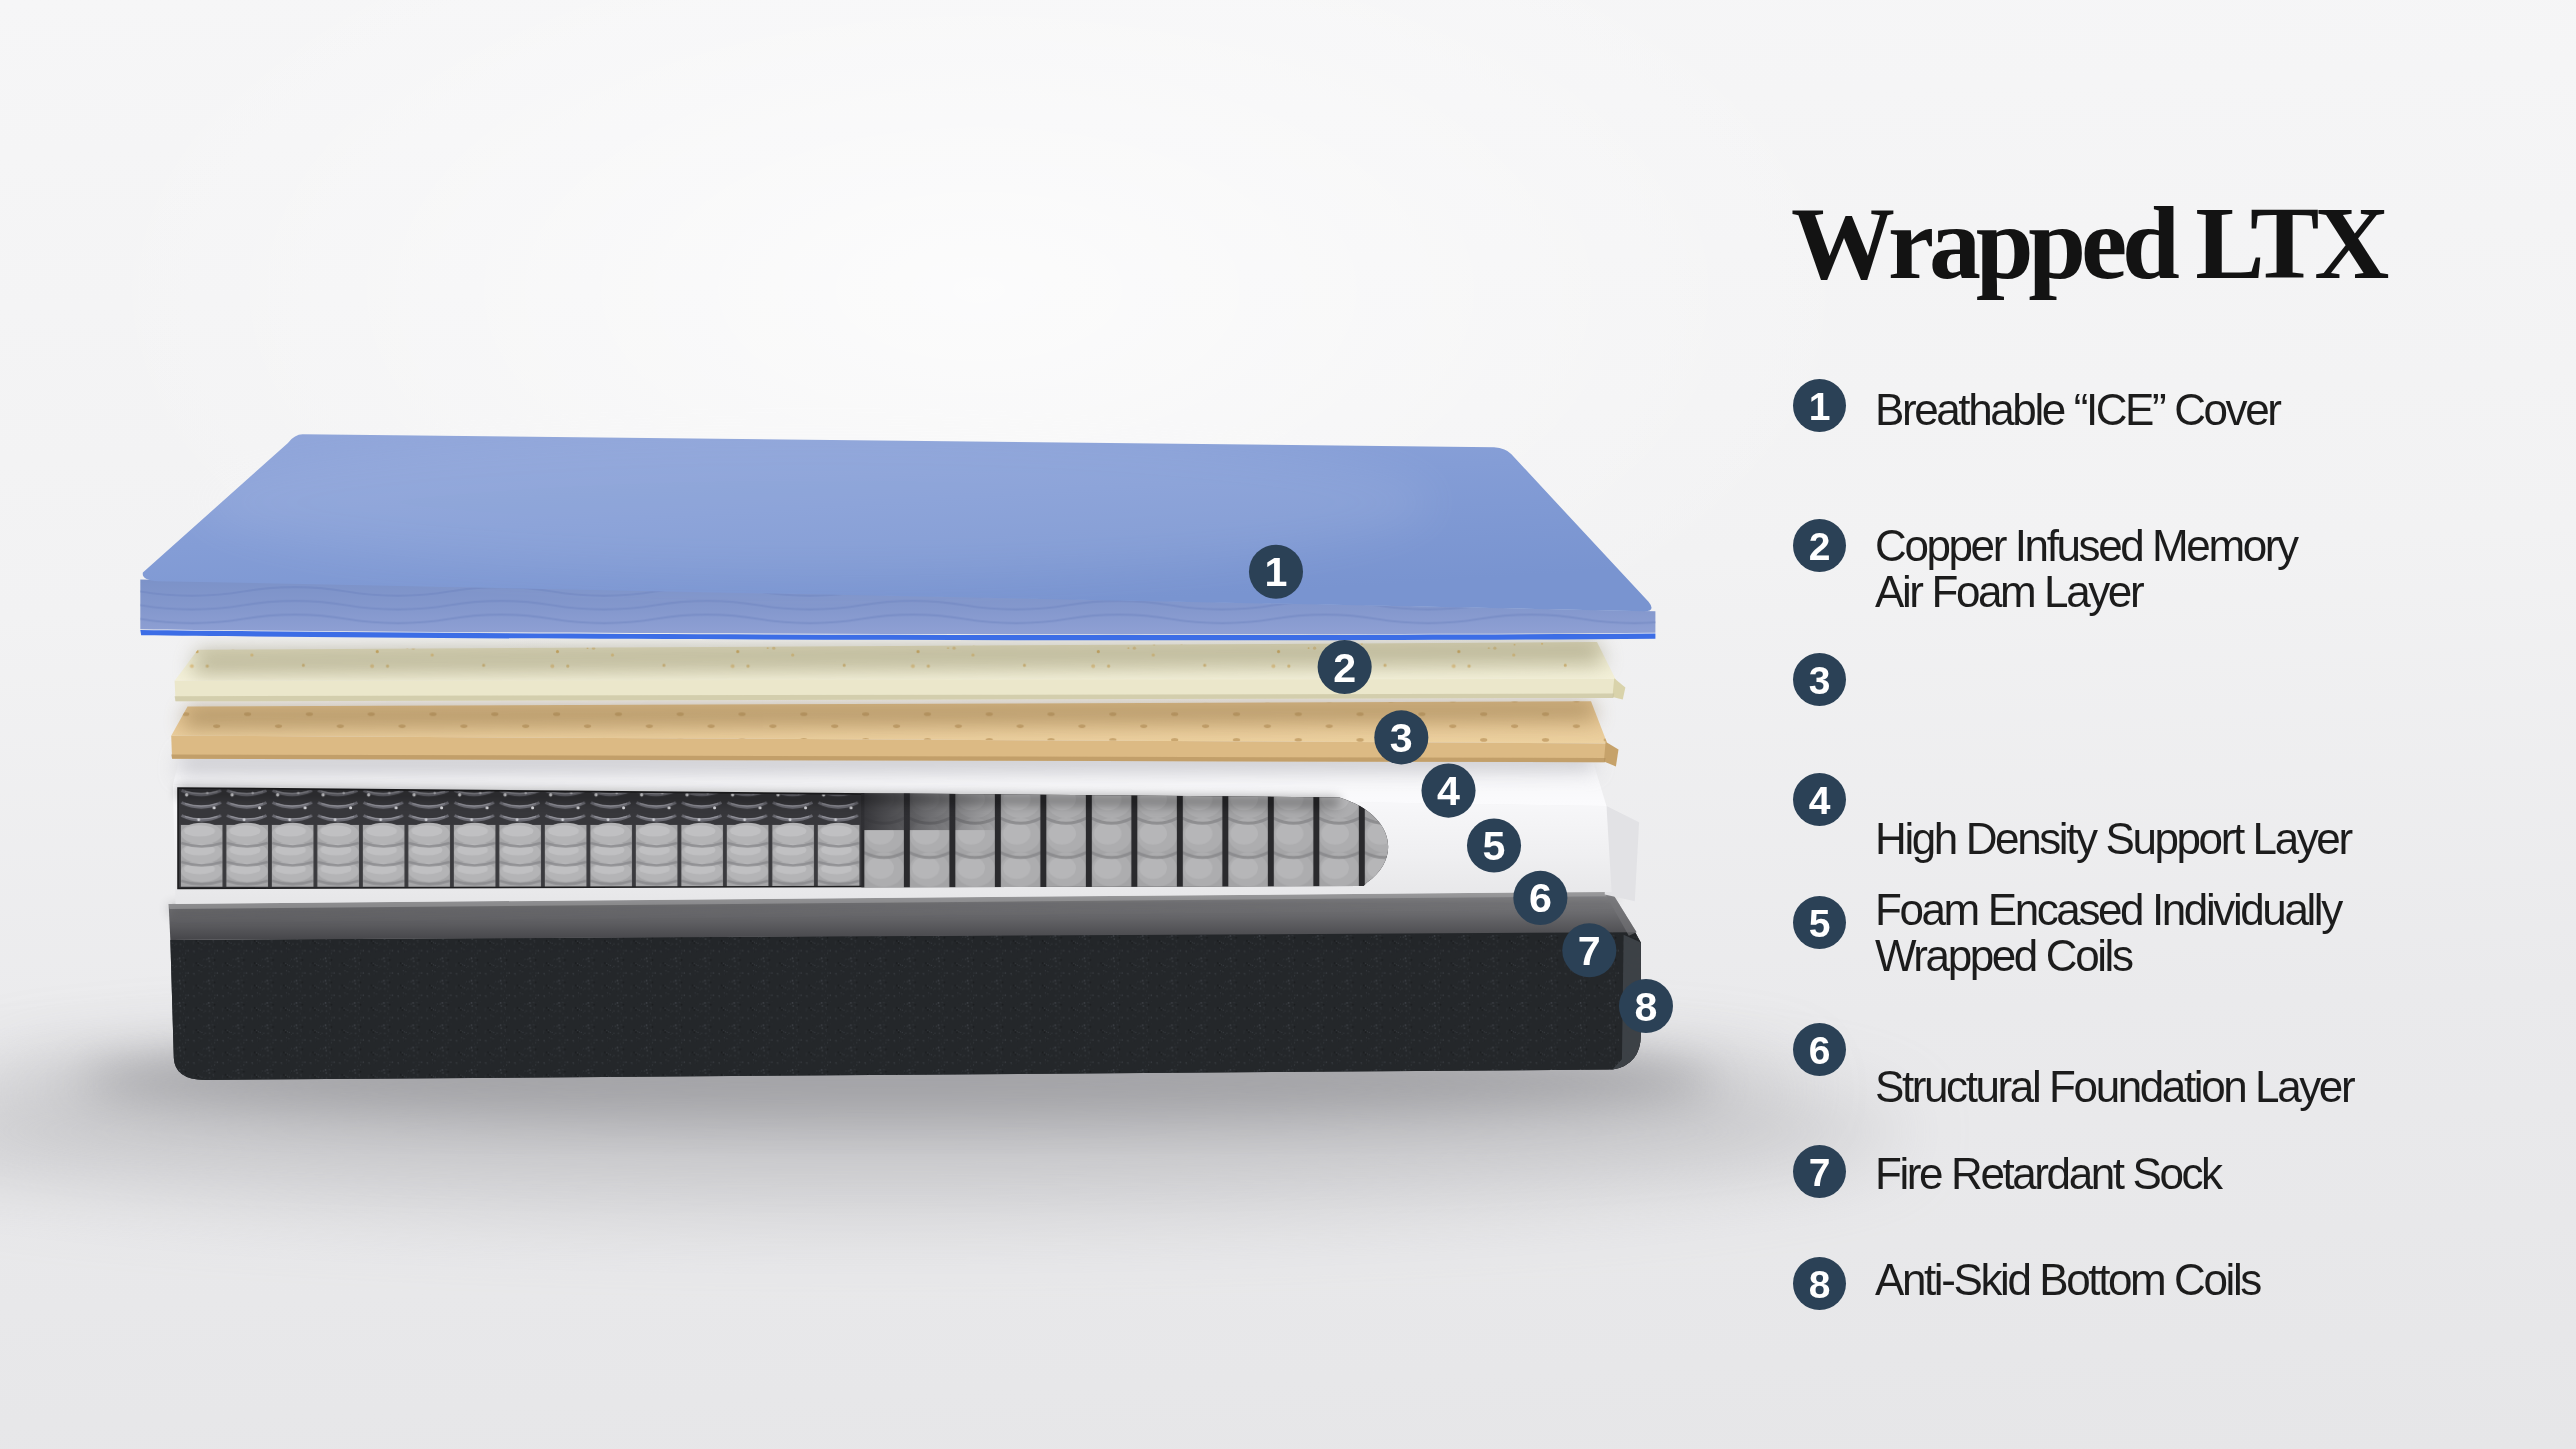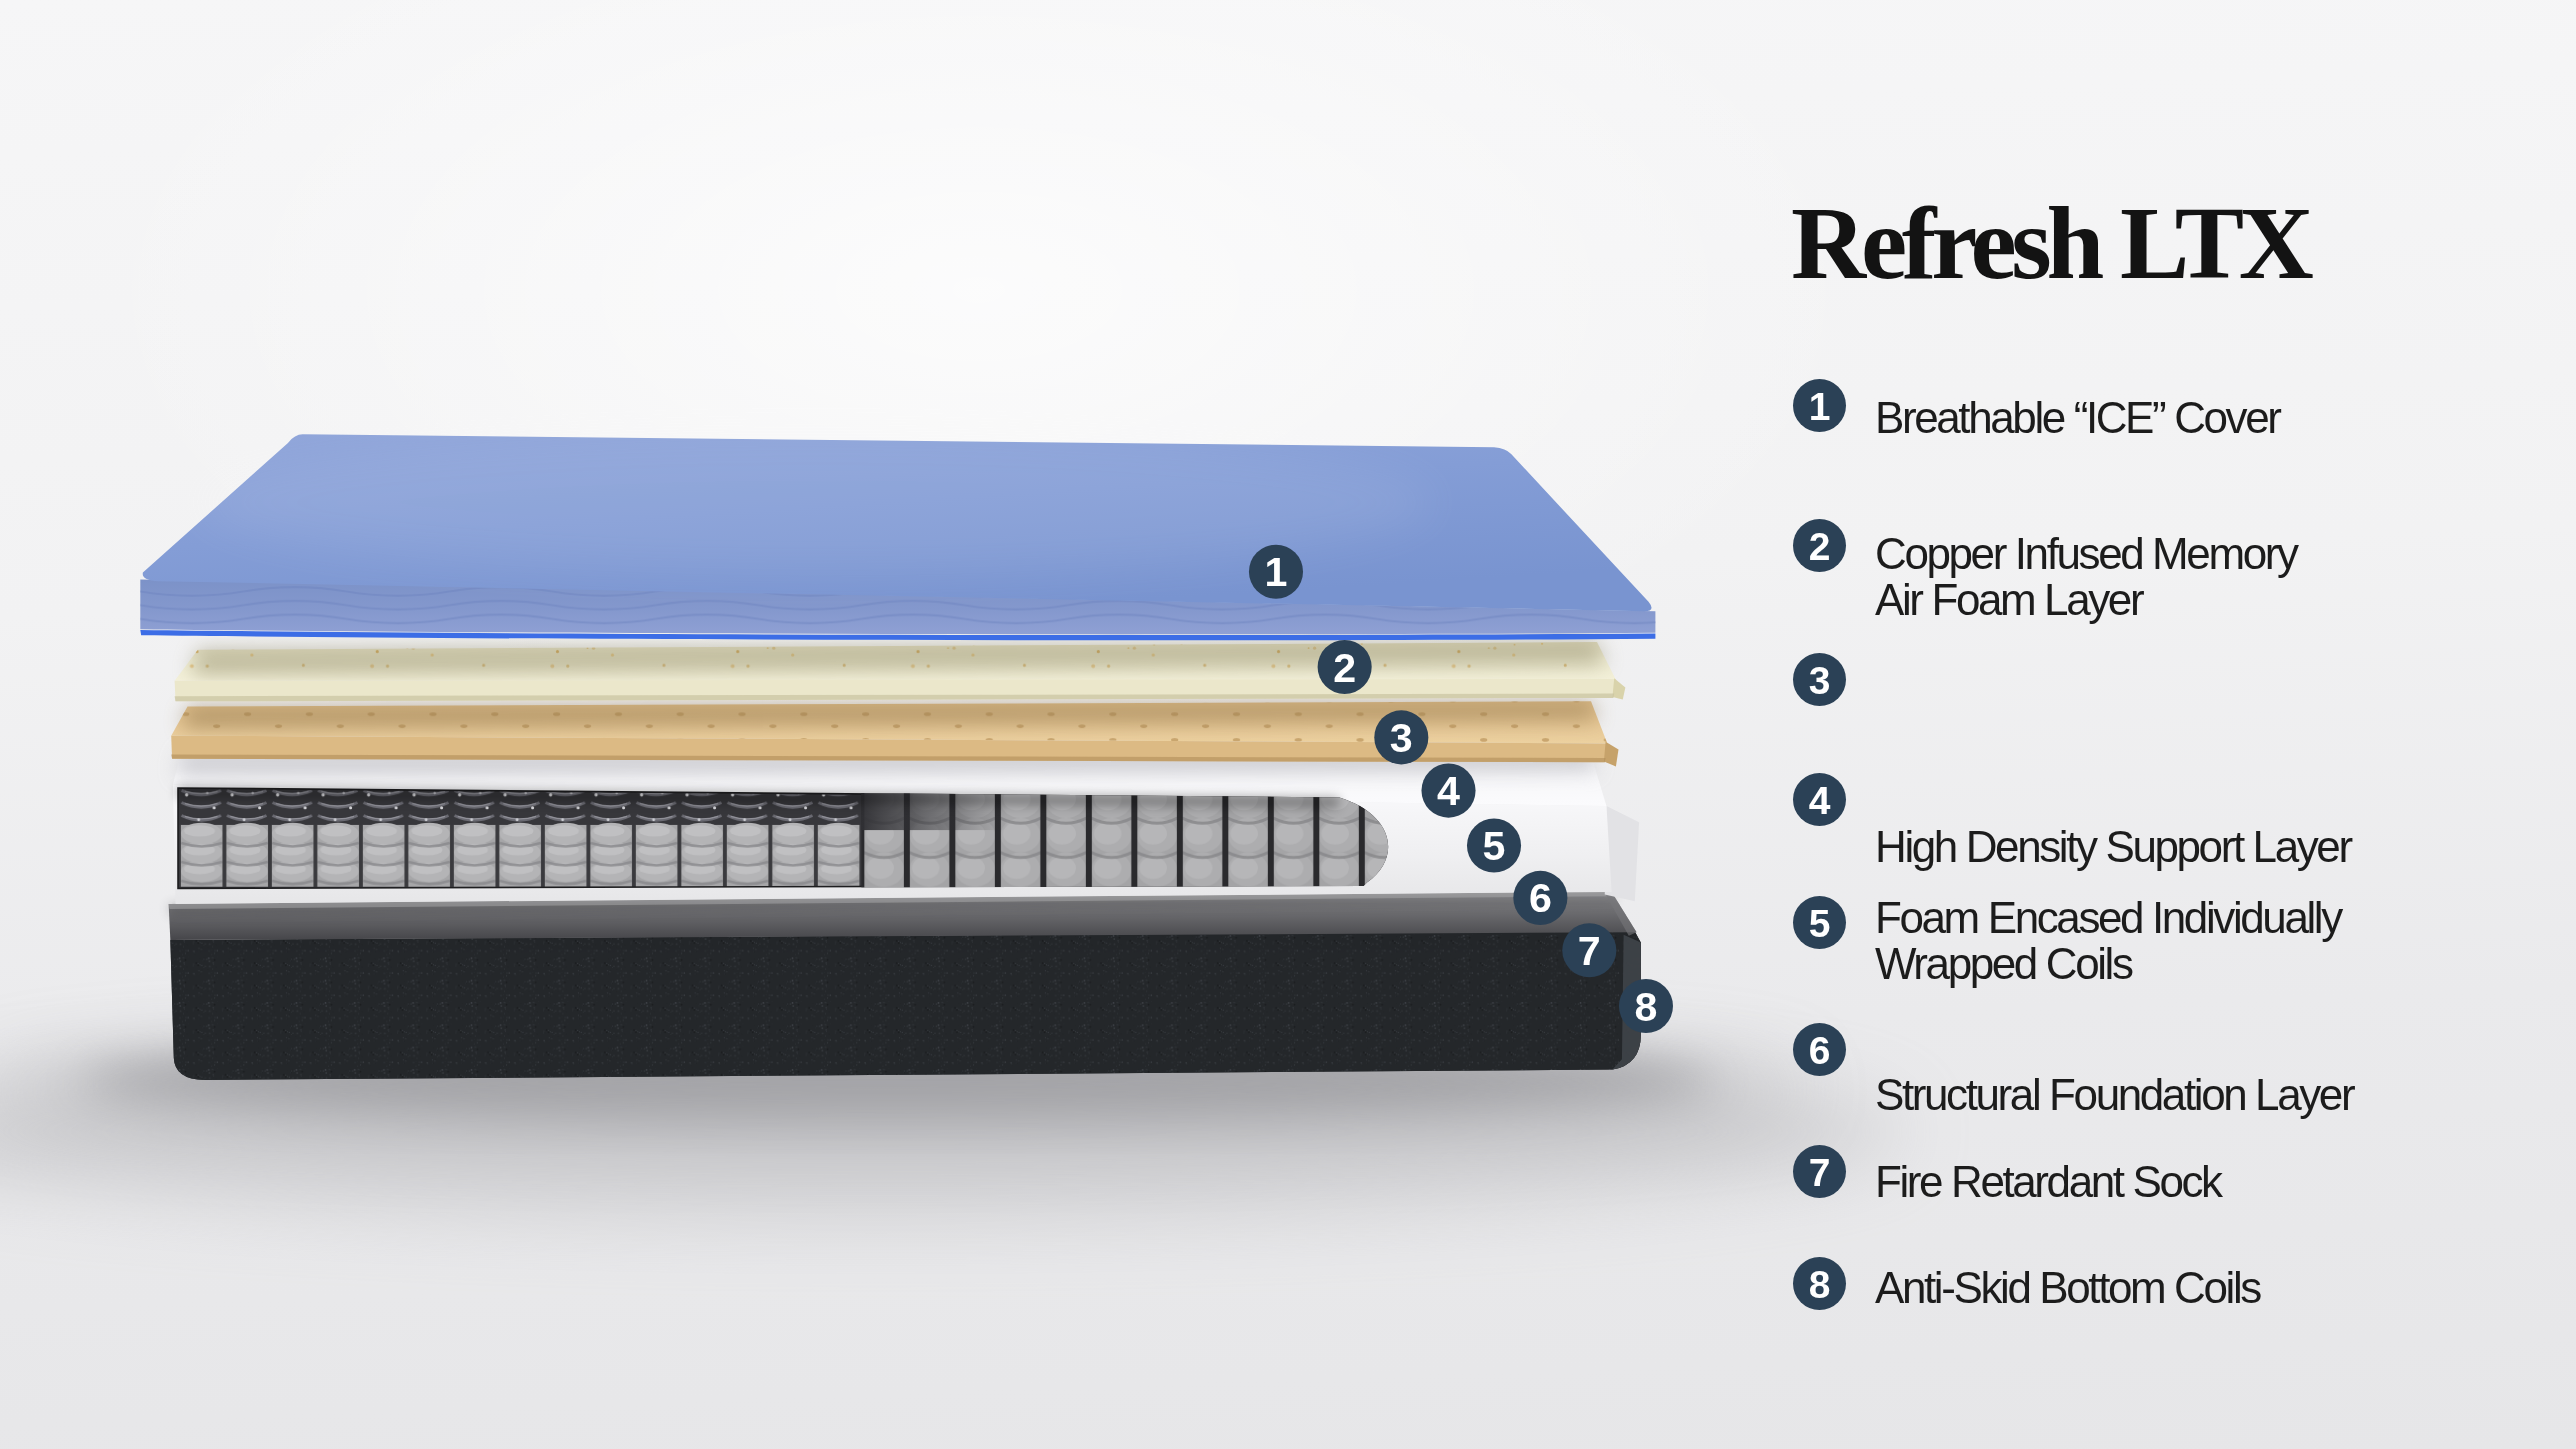--- a/index.html
+++ b/index.html
@@ -6,21 +6,21 @@
 #page{position:relative;width:2576px;height:1449px;overflow:hidden;
  background:linear-gradient(178deg,#f6f6f7 0%,#f2f2f3 40%,#eaeaec 70%,#e6e6e8 100%);
  font-family:"Liberation Sans",sans-serif;}
 #bgglow{position:absolute;left:0;top:0;width:2576px;height:1449px;
  background:radial-gradient(ellipse 1460px 730px at 38% 20%,rgba(255,255,255,.7) 0%,rgba(255,255,255,0) 62%);}
 #mat{position:absolute;left:0;top:0;}
 #title{position:absolute;left:1791px;top:188px;font-family:"Liberation Serif",serif;
  font-weight:bold;font-size:104px;line-height:110px;letter-spacing:-5.2px;color:#131313;}
 .b{position:absolute;width:53px;height:53px;border-radius:50%;background:#2b4156;
  color:#fff;font-weight:bold;font-size:39px;text-align:center;line-height:55px;left:1793px;}
-.t{position:absolute;left:1875px;font-size:44px;line-height:46px;letter-spacing:-2.4px;color:#1c1c1c;margin-top:8px;}
+.t{position:absolute;left:1875px;font-size:44px;line-height:46px;letter-spacing:-2.4px;color:#1c1c1c;}
 </style>
 </head>
 <body>
 <div id="page">
 <div id="bgglow"></div>
 <svg id="mat" width="2576" height="1449" viewBox="0 0 3000 1688">
 <defs>
 
 <linearGradient id="blueTop" x1="0" y1="0" x2="0.55" y2="1">
  <stop offset="0" stop-color="#91a6da"></stop>
@@ -242,21 +242,21 @@
 <text x="1687" y="938" font-family="Liberation Sans" font-size="48" font-weight="bold" fill="#fff" text-anchor="middle">4</text>
 <circle cx="1740" cy="985" r="31.5" fill="#2b4156"></circle>
 <text x="1740" y="1002" font-family="Liberation Sans" font-size="48" font-weight="bold" fill="#fff" text-anchor="middle">5</text>
 <circle cx="1794" cy="1046" r="31.5" fill="#2b4156"></circle>
 <text x="1794" y="1063" font-family="Liberation Sans" font-size="48" font-weight="bold" fill="#fff" text-anchor="middle">6</text>
 <circle cx="1851" cy="1107" r="31.5" fill="#2b4156"></circle>
 <text x="1851" y="1124" font-family="Liberation Sans" font-size="48" font-weight="bold" fill="#fff" text-anchor="middle">7</text>
 <circle cx="1917" cy="1172" r="31.5" fill="#2b4156"></circle>
 <text x="1917" y="1189" font-family="Liberation Sans" font-size="48" font-weight="bold" fill="#fff" text-anchor="middle">8</text>
 </svg>
-<div id="title">Refresh LTX</div>
+<div id="title">Wrapped LTX</div>
 <div class="b" style="top:379px">1</div>
 <div class="t" style="top:387px">Breathable “ICE” Cover</div>
 <div class="b" style="top:519px">2</div>
 <div class="t" style="top:523px">Copper Infused Memory<br>Air Foam Layer</div>
 <div class="b" style="top:653px">3</div>
 <div class="b" style="top:773px">4</div>
 <div class="t" style="top:816px">High Density Support Layer</div>
 <div class="b" style="top:896px">5</div>
 <div class="t" style="top:887px">Foam Encased Individually<br>Wrapped Coils</div>
 <div class="b" style="top:1023px">6</div>

